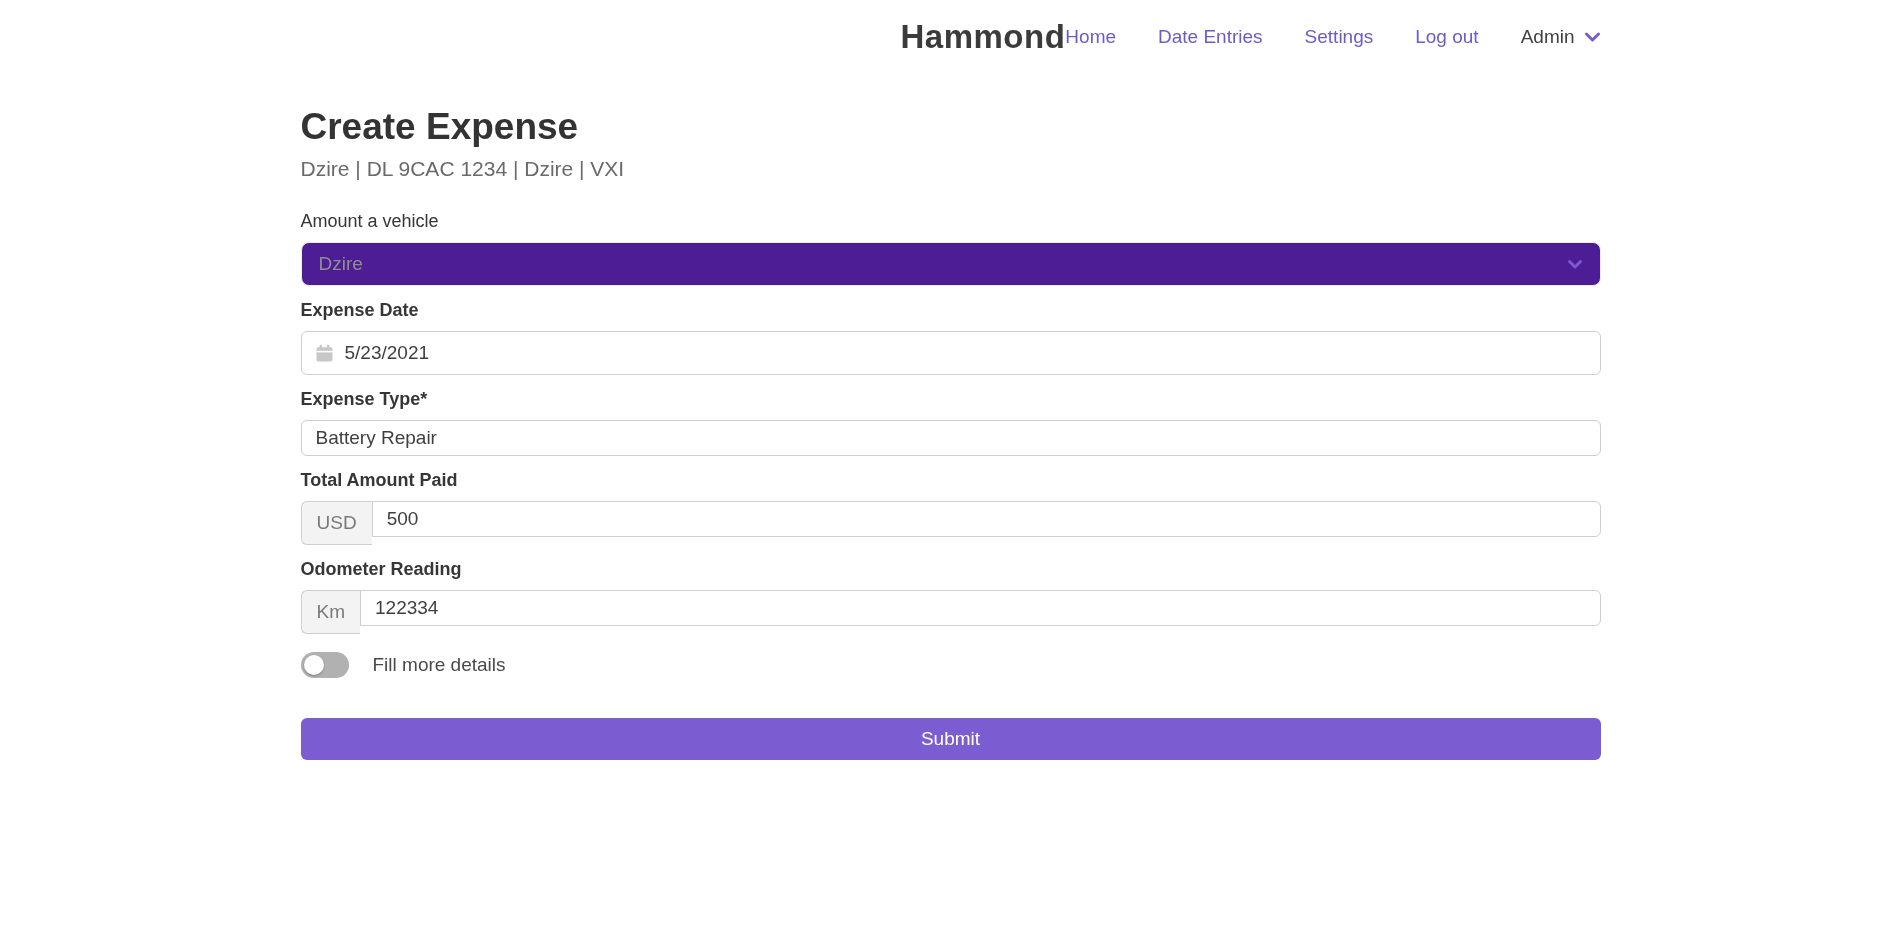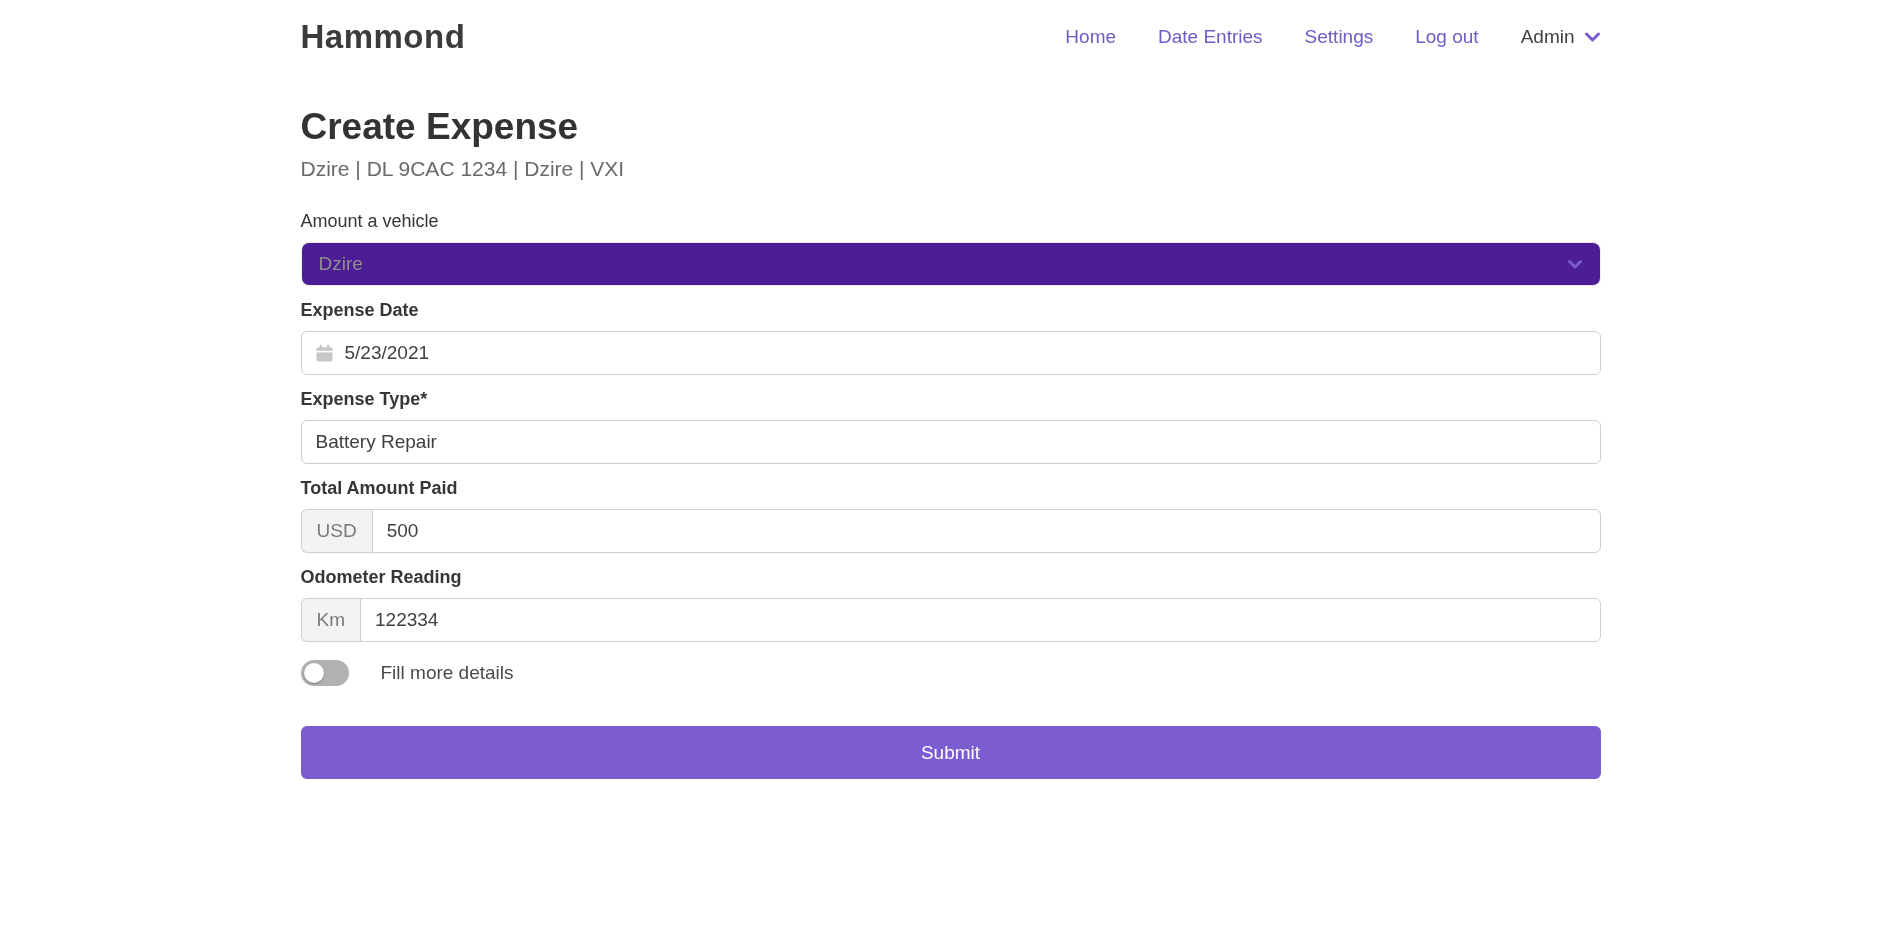--- a/index.html
+++ b/index.html
@@ -12,21 +12,21 @@
   }
   body { min-width: 1901px; height: 927px; overflow: hidden; }
 
   .container { width: 1300px; margin: 0 auto; }
 
   
   .header { padding-top: 18px; }
   .header-inner {
     display: flex;
     align-items: center;
-    justify-content: space-between;
+    justify-content: flex-end;
   }
   .logo {
     font-size: 33px;
     font-weight: 700;
     color: #3b3b3b;
     letter-spacing: 0.5px;
     cursor: pointer;
   }
   .nav {
     display: flex;
@@ -83,21 +83,21 @@
     cursor: pointer;
   }
   .select-value {
     flex: 1;
     font-size: 19px;
     color: #8f8f8f;
   }
 
   .text-input {
     width: 100%;
-    height: 44px;
+    height: 36px;
     border: 1px solid #cfcfcf;
     border-radius: 6px;
     font-family: "Liberation Sans", sans-serif;
     font-size: 19px;
     color: #3f3f3f;
     padding: 0 14px;
     outline: none;
     background: #ffffff;
   }
 
@@ -135,21 +135,21 @@
     border-radius: 6px 0 0 6px;
     font-size: 19px;
     color: #7a7a7a;
   }
   .input-group .text-input { border-radius: 0 6px 6px 0; }
 
   
   .toggle-row {
     display: flex;
     align-items: center;
-    gap: 32px;
+    gap: 24px;
     margin: 18px 0 0 0;
   }
   .switch {
     width: 48px;
     height: 26px;
     background: #b1b1b1;
     border-radius: 13px;
     position: relative;
     cursor: pointer;
     flex: none;
@@ -163,21 +163,21 @@
     background: #ffffff;
     border-radius: 50%;
     box-shadow: 0 1px 2px rgba(0,0,0,0.3);
   }
   .toggle-label { font-size: 19px; color: #4a4a4a; }
 
   
   .submit-btn {
     margin-top: 40px;
     width: 100%;
-    height: 53px;
+    height: 42px;
     background: #7c5cd1;
     border: none;
     border-radius: 6px;
     color: #ffffff;
     font-family: "Liberation Sans", sans-serif;
     font-size: 19px;
     cursor: pointer;
   }
 </style>
 </head>

